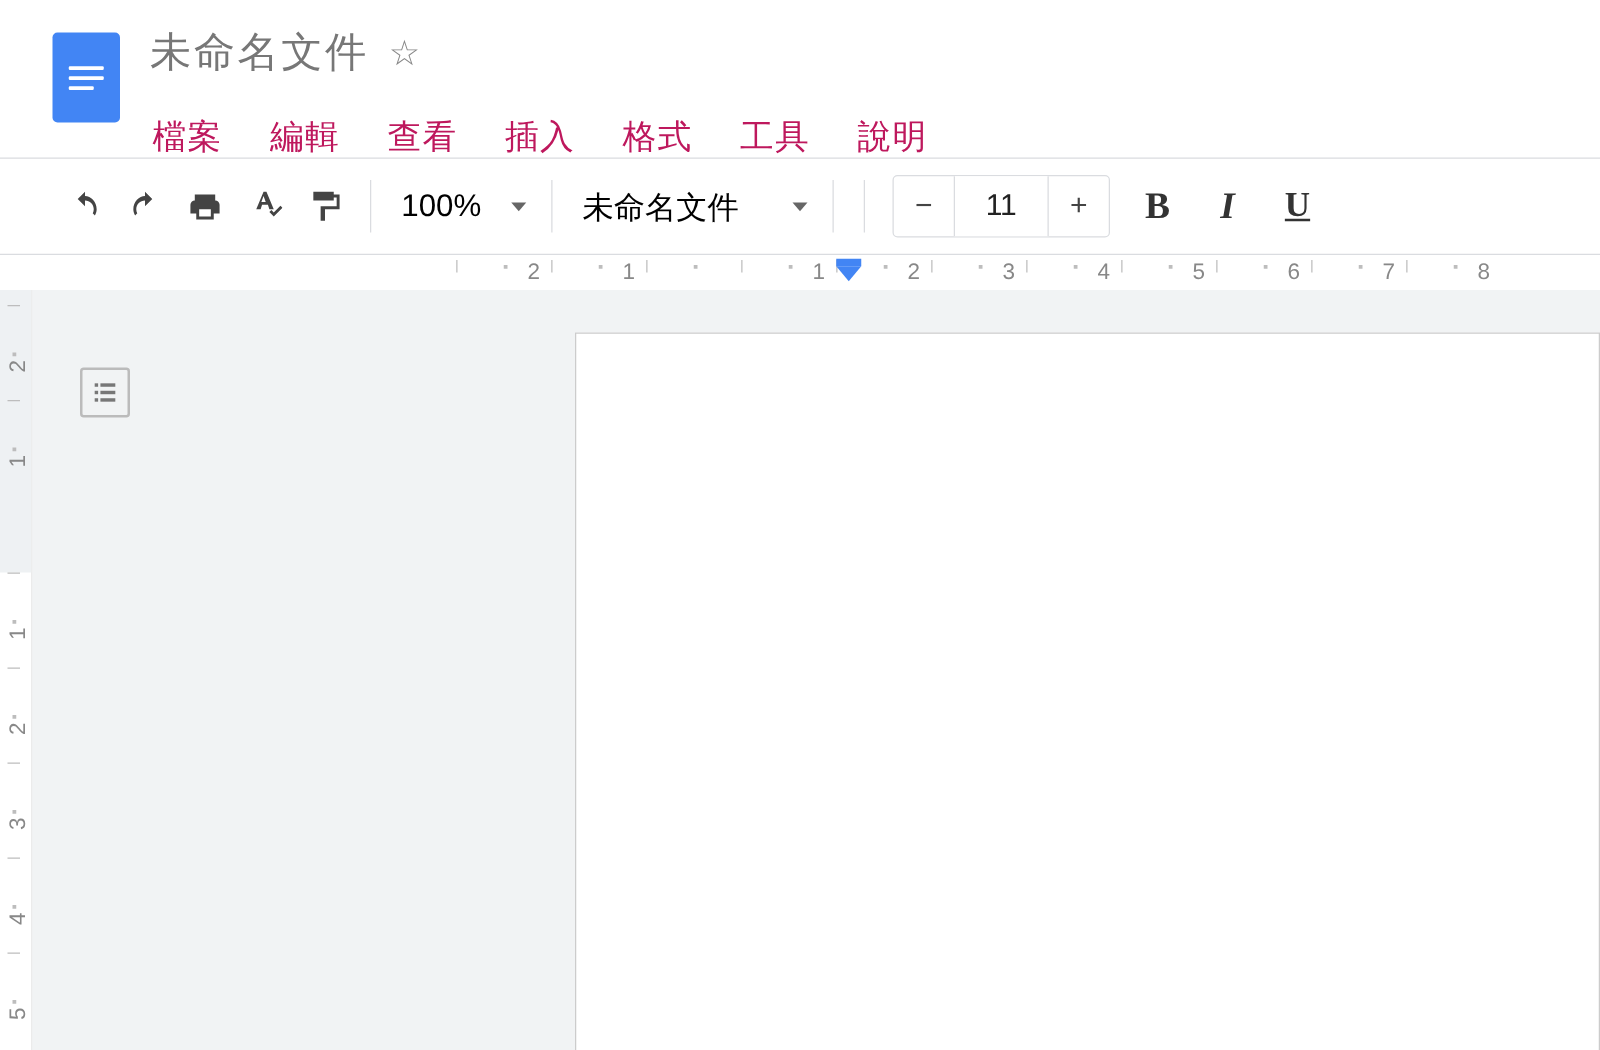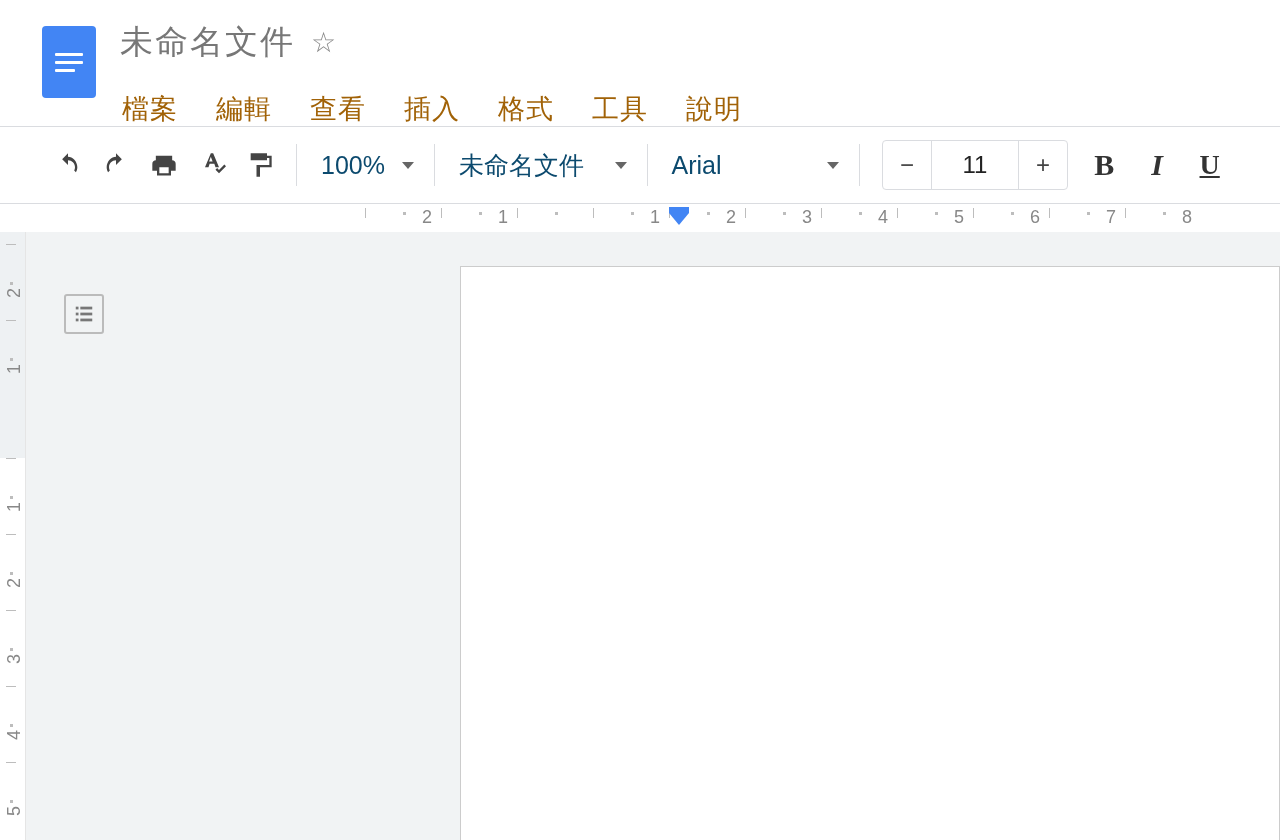--- a/index.html
+++ b/index.html
@@ -64,21 +64,21 @@
   font-size: 28px;
   color: #888;
   cursor: pointer;
   user-select: none;
 }
 
 .menubar {
   display: flex;
   gap: 34px;
   font-size: 27px;
-  color: #a16207;
+  color: #be185d;
   letter-spacing: 1px;
 }
 .menubar .menu-item { cursor: pointer; padding: 4px 2px; }
 
 
 .toolbar {
   height: 78px;
   border-top: 1px solid #dadce0;
   border-bottom: 1px solid #dadce0;
   display: flex;
@@ -104,21 +104,21 @@
   background: #dadce0;
   margin: 0 12px;
   flex-shrink: 0;
 }
 .tb-select {
   display: flex;
   align-items: center;
   justify-content: space-between;
   height: 48px;
   font-size: 25px;
-  color: #0c4a6e;
+  color: #000000;
   cursor: pointer;
   padding: 0 8px 0 12px;
 }
 .tb-select.zoom { width: 120px; }
 .tb-select.style { width: 200px; }
 .tb-select.font { width: 200px; }
 .dropdown-arrow {
   width: 0; height: 0;
   border-left: 6px solid transparent;
   border-right: 6px solid transparent;
@@ -137,21 +137,21 @@
   width: 48px;
   display: flex;
   align-items: center;
   justify-content: center;
   font-size: 24px;
   color: #444;
   cursor: pointer;
   user-select: none;
 }
 .fs-input {
-  width: 88px;
+  width: 76px;
   border: none;
   border-left: 1px solid #dadce0;
   border-right: 1px solid #dadce0;
   text-align: center;
   font-size: 24px;
   color: #222;
   outline: none;
 }
 
 .fmt-btn {
@@ -384,24 +384,20 @@
 
   <div class="tb-sep"></div>
 
   <div class="tb-select style">
     <span>未命名文件</span>
     <span class="dropdown-arrow"></span>
   </div>
 
   <div class="tb-sep"></div>
 
-  <div class="tb-select font">
-    <span>Arial</span>
-    <span class="dropdown-arrow"></span>
-  </div>
 
   <div class="tb-sep"></div>
 
   <div class="font-size-group">
     <div class="fs-btn">−</div>
     <input class="fs-input" value="11" style="">
     <div class="fs-btn">+</div>
   </div>
 
   <div class="fmt-btn fmt-bold">B</div>

